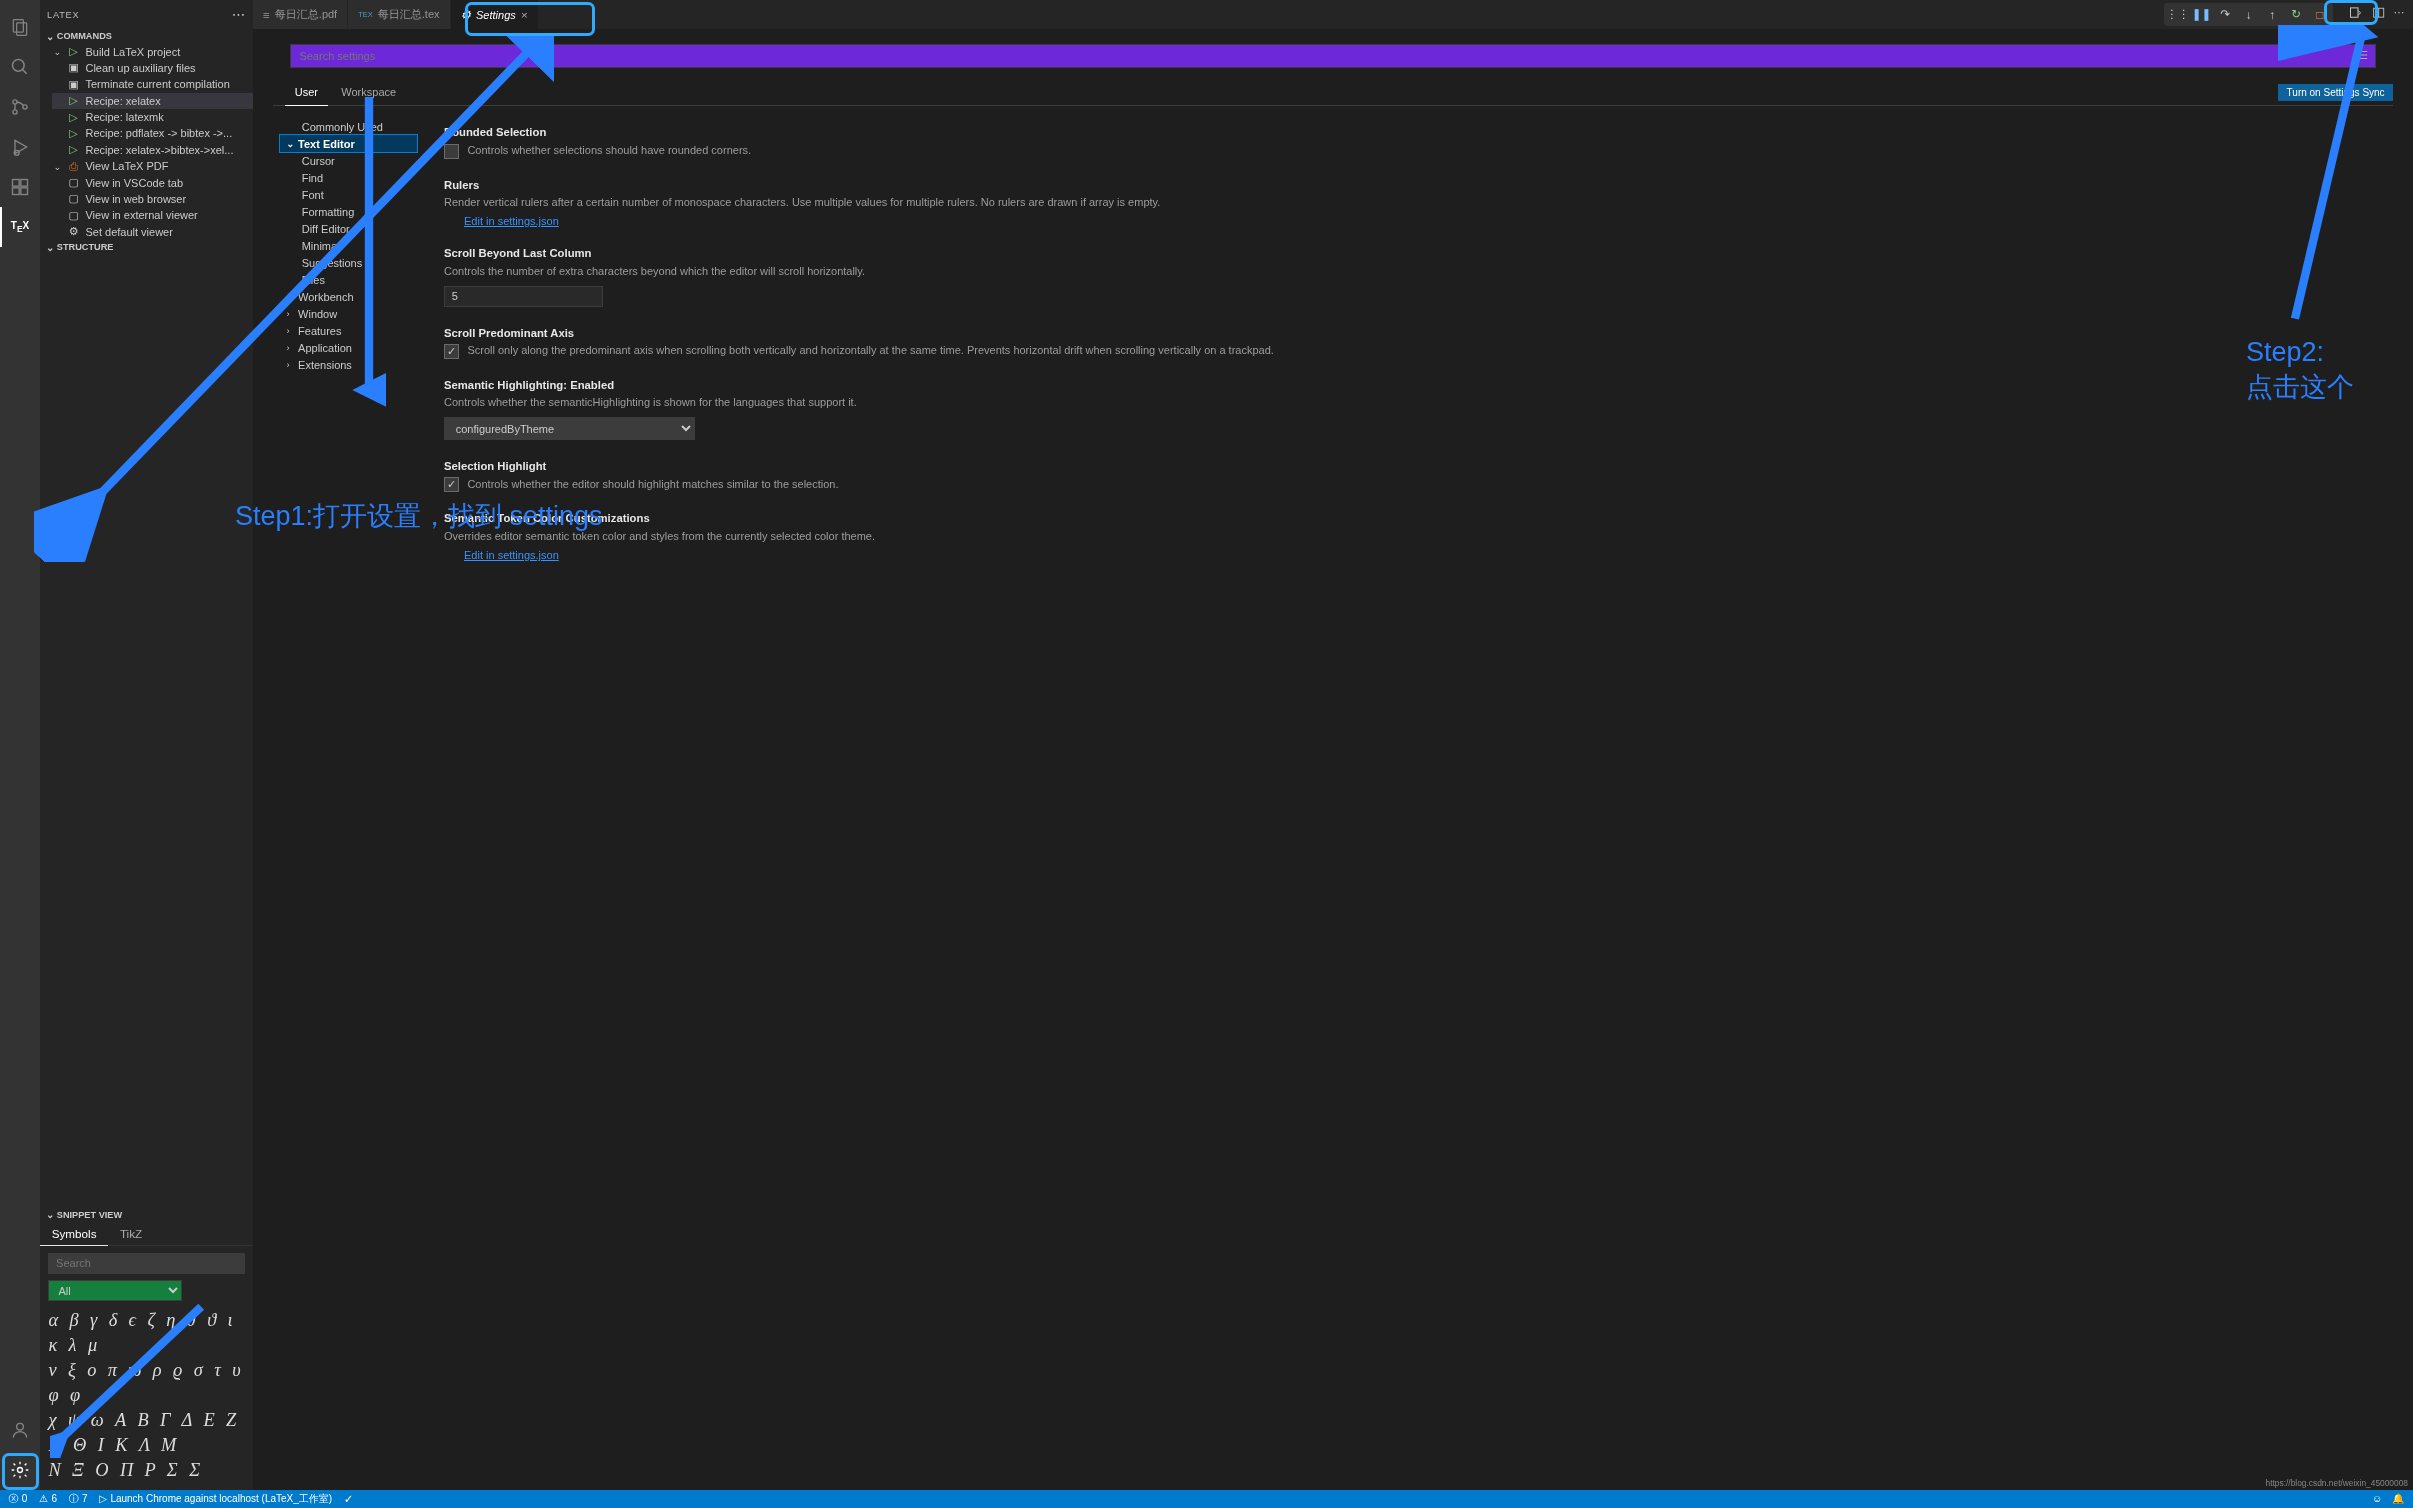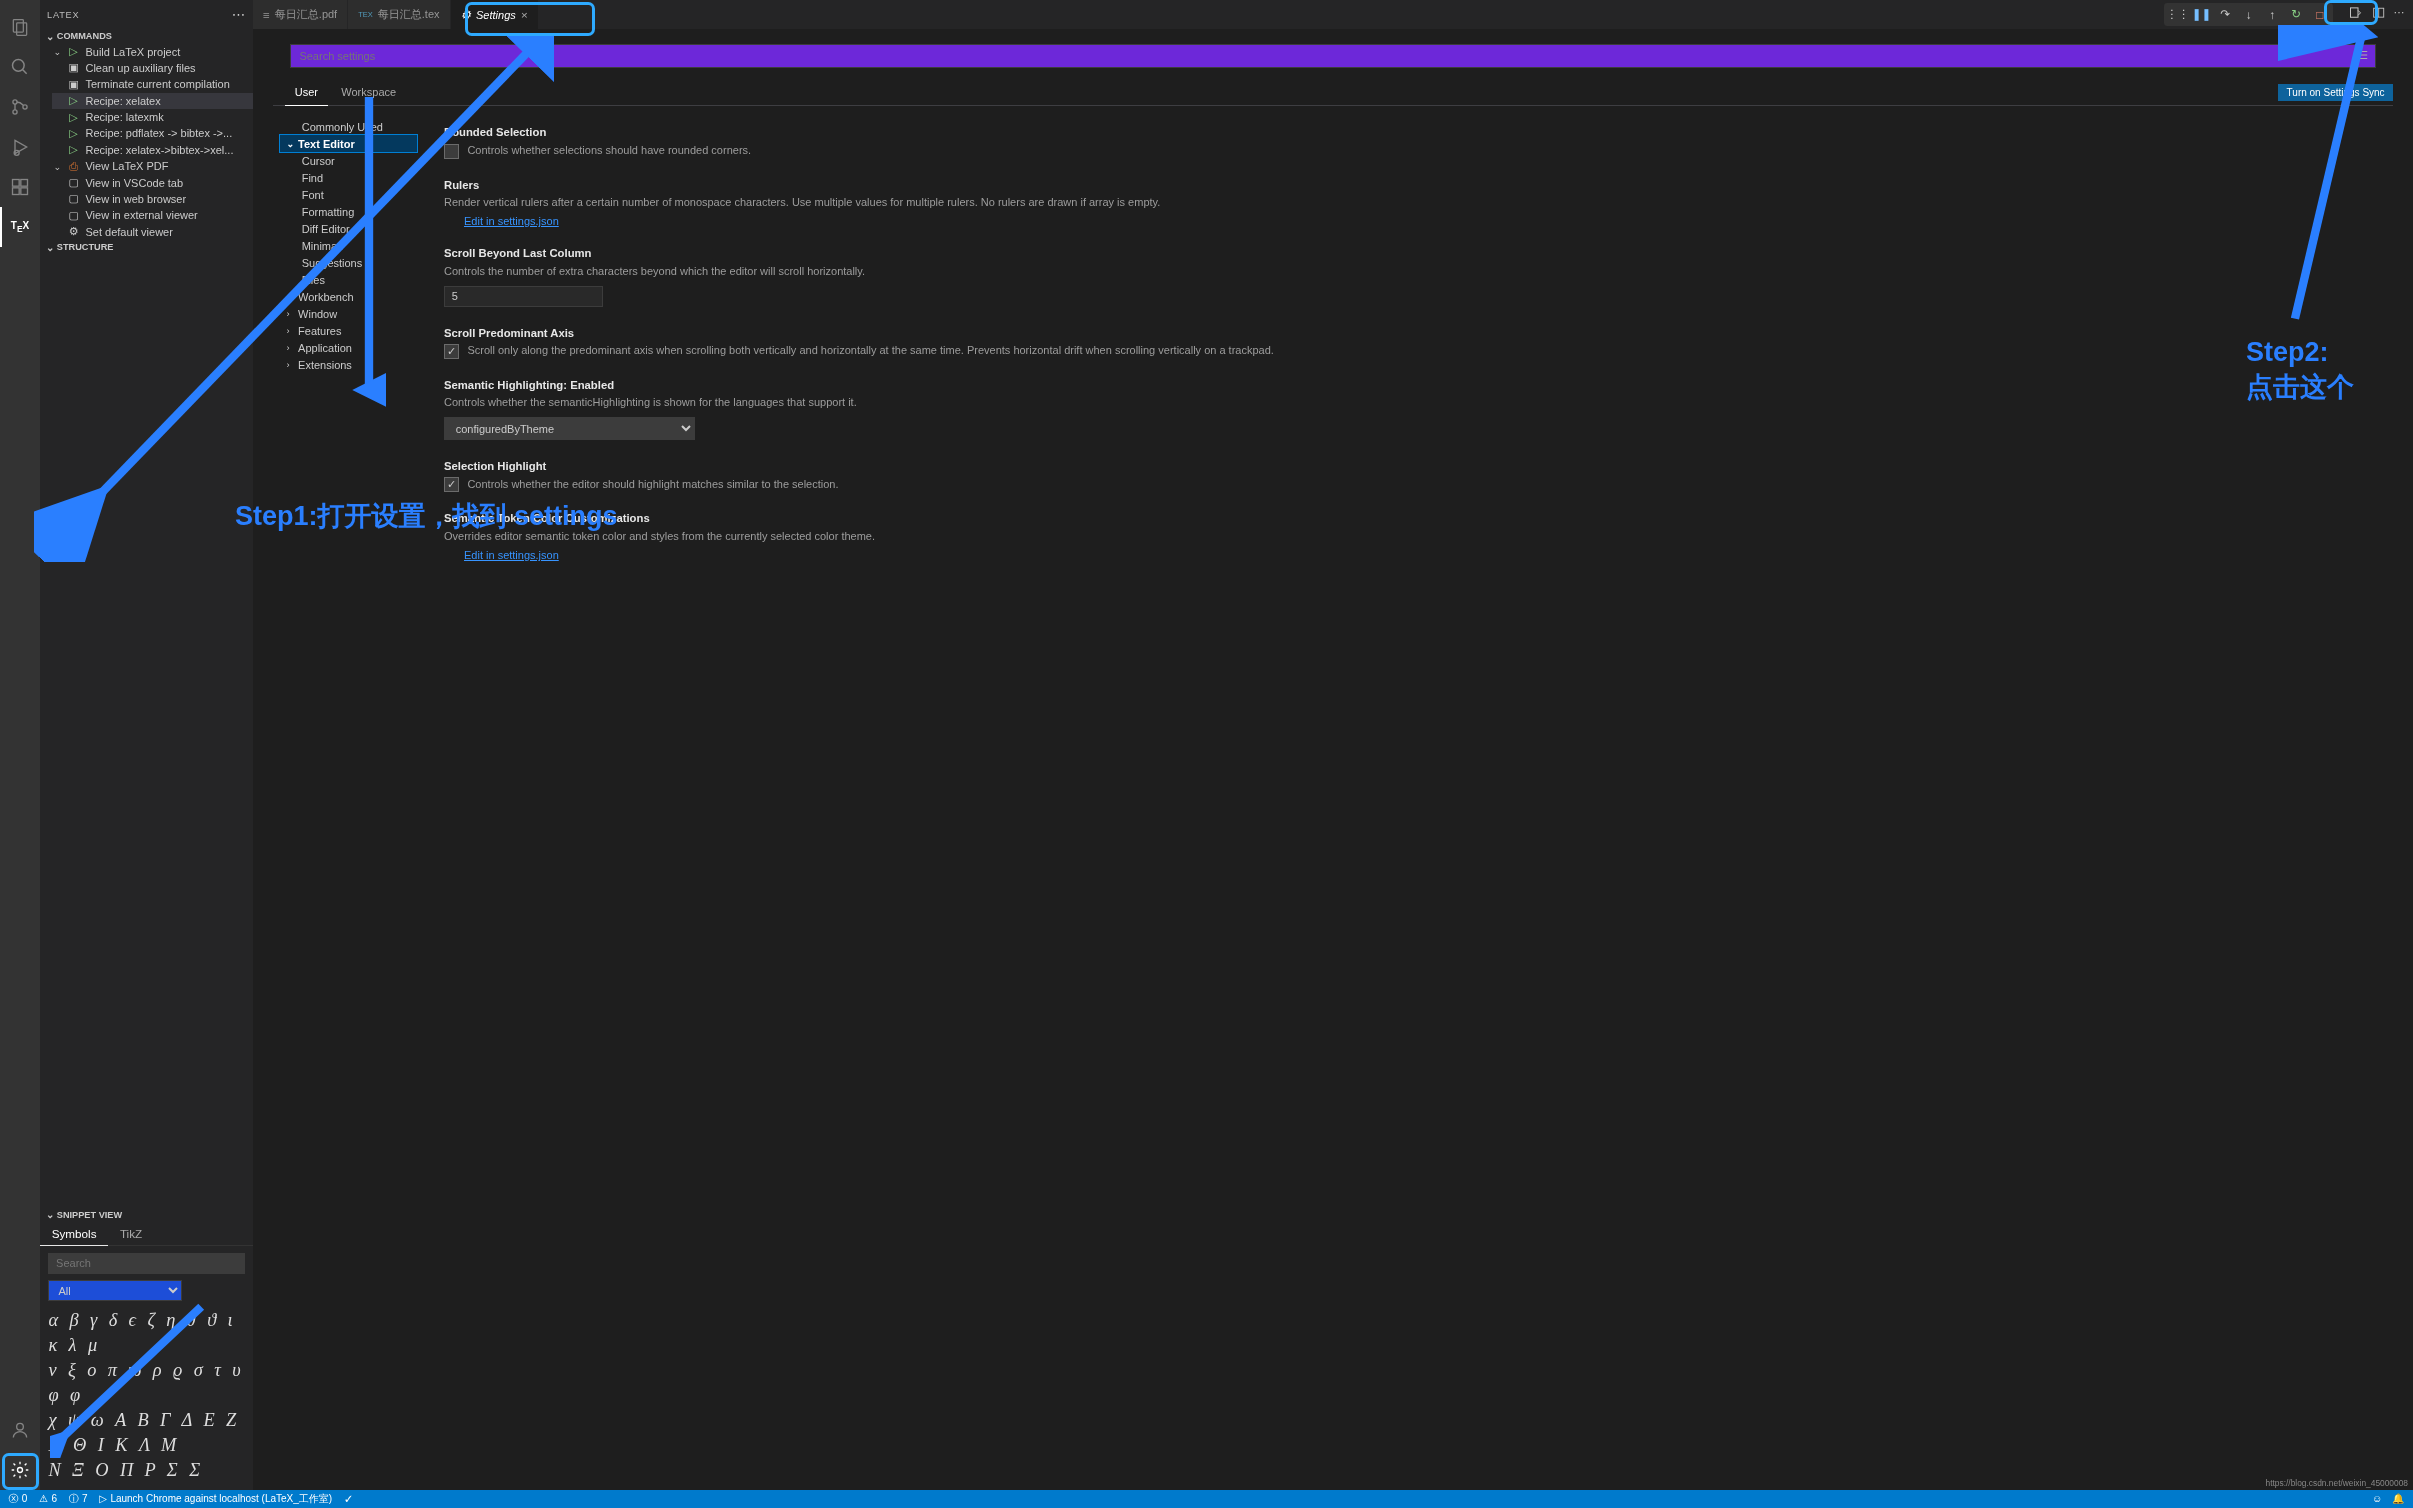--- a/index.html
+++ b/index.html
@@ -80,21 +80,21 @@
     .snippet-tab.active::after {
       content: ''; position: absolute; left: 0; right: 0; bottom: -0.8px;
       height: 0.8px; background: #e7e7e7;
     }
     .snippet-body { padding: 6.7px 8.4px; }
     .search-box {
       width: 100%; background: #3c3c3c; border: 0.8px solid #3c3c3c;
       color: #ccc; padding: 3.4px 6.7px; font-size: 11px; outline: none;
     }
     .symbol-select {
-      width: 134px; background: #1d4ed8; border: 0.8px solid #3c3c3c;
+      width: 134px; background: #15803d; border: 0.8px solid #3c3c3c;
       color: #ccc; padding: 2.5px 5px; margin-top: 6.7px; font-size: 11px;
     }
     .symbol-grid {
       margin-top: 6.7px; font-style: italic;
       font-family: Georgia, "Times New Roman", serif;
       font-size: 18.4px; line-height: 25px; letter-spacing: 3.4px;
       color: #ddd;
     }
     .editor-area { flex: 1; display: flex; flex-direction: column; background: #1e1e1e; overflow: hidden; }
     .tab-bar {
@@ -203,21 +203,21 @@
     .status-item { display: flex; align-items: center; gap: 3.4px; cursor: pointer; }
     .status-bar .right { margin-left: auto; display: flex; gap: 10px; align-items: center; }
     .check-icon { font-size: 11.7px; }
     
     .highlight-box {
       position: absolute; border: 3.4px solid #2eaaff;
       border-radius: 6.7px; pointer-events: none; z-index: 1000;
     }
     .annotation-text {
       position: absolute; color: #2a7fff; font-size: 27px;
-      font-weight: 700; pointer-events: none; z-index: 1001;
+      font-weight: 400; pointer-events: none; z-index: 1001;
       line-height: 1.3;
     }
     .arrow-svg { position: absolute; pointer-events: none; z-index: 999; }
     .watermark {
       position: absolute; right: 5px; bottom: 20px;
       font-size: 8.4px; color: #888; z-index: 1002;
     }
   </style>
 </head>
 <body>

